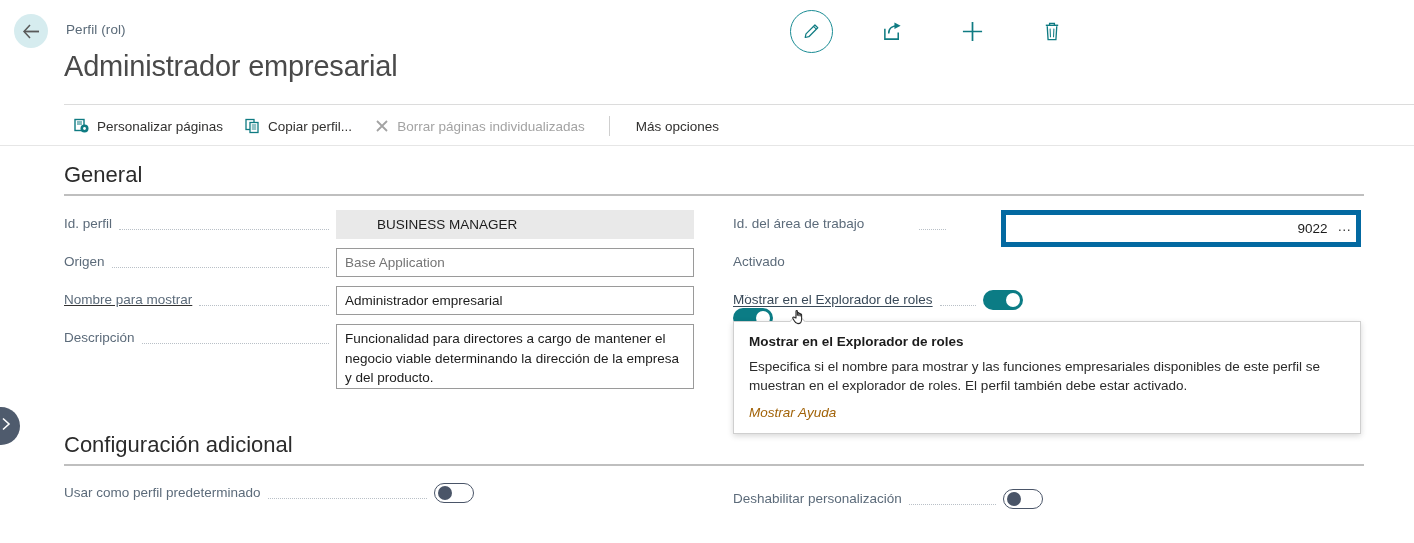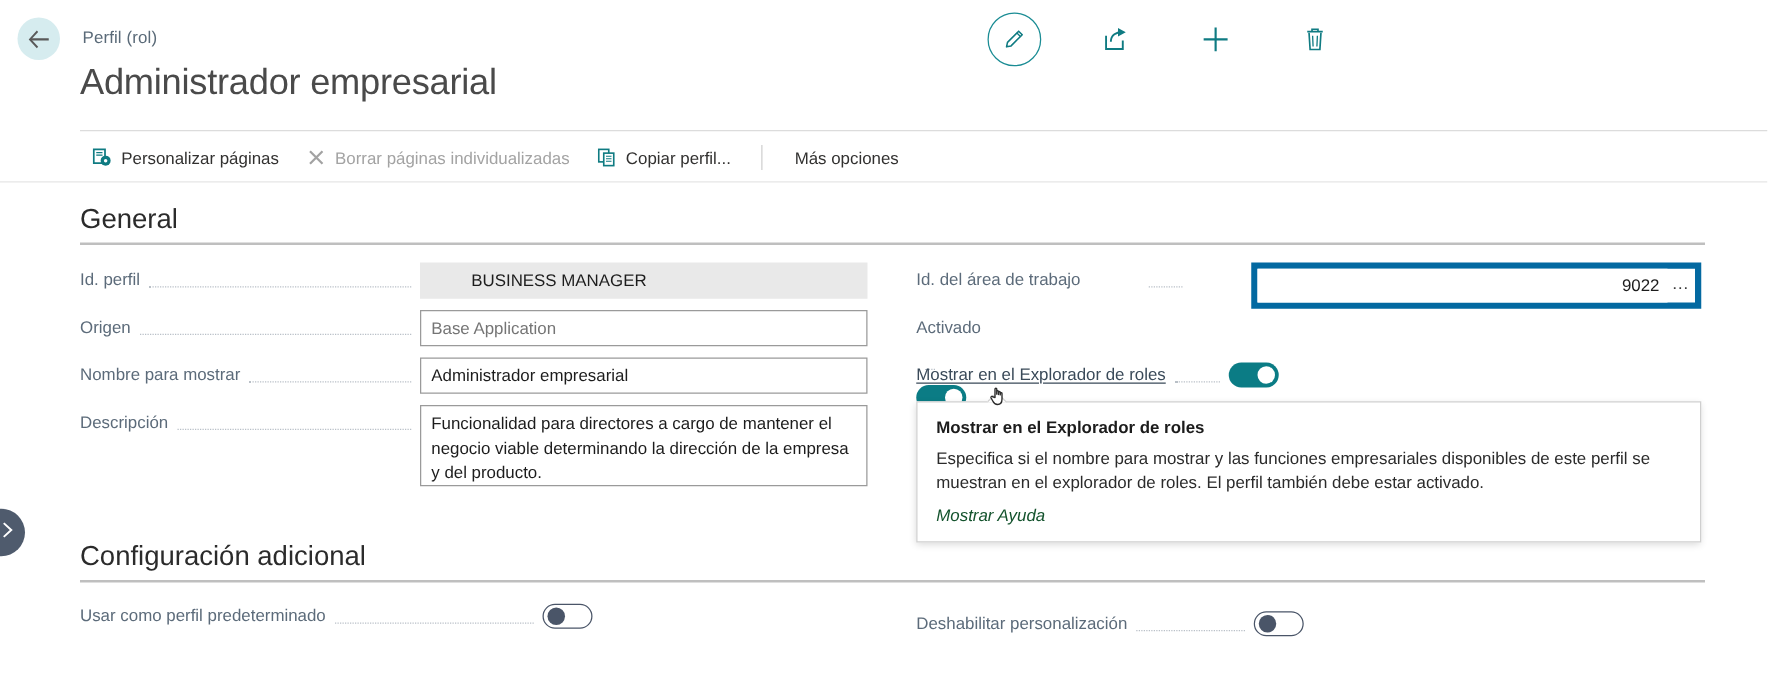--- a/index.html
+++ b/index.html
@@ -304,21 +304,21 @@
   }
   .tt-body {
     font-size: 13.5px;
     color: #2b2b2b;
     line-height: 19px;
     margin-bottom: 10px;
   }
   .tt-link {
     font-size: 13.5px;
     font-style: italic;
-    color: #14532d;
+    color: #a16207;
     cursor: pointer;
   }
 
   
   .cursor-hand {
     position: absolute;
     left: 790px;
     top: 306px;
     z-index: 40;
     pointer-events: none;
@@ -410,40 +410,40 @@
       <svg width="16" height="16" viewBox="0 0 16 16">
         <rect x="1" y="1.5" width="9" height="11" fill="none" stroke="#0f7b82" stroke-width="1.4"></rect>
         <path d="M3 4 L8 4 M3 6 L8 6" stroke="#0f7b82" stroke-width="1"></path>
         <circle cx="10.5" cy="10.5" r="4" fill="#0f7b82"></circle>
         <circle cx="10.5" cy="10.5" r="1.4" fill="#ffffff"></circle>
       </svg>
     </span>
     <span>Personalizar páginas</span>
   </div>
 
-  <div class="action-item disabled">
-    <span class="act-ico">
-      <svg width="14" height="14" viewBox="0 0 14 14">
-        <path d="M2 2 L12 12 M12 2 L2 12" stroke="#a3a3a3" stroke-width="1.8"></path>
-      </svg>
-    </span>
-    <span>Borrar páginas individualizadas</span>
-  </div>
-
   <div class="action-item">
     <span class="act-ico">
       <svg width="16" height="16" viewBox="0 0 16 16">
         <rect x="1" y="1.5" width="8" height="10" fill="none" stroke="#0f7b82" stroke-width="1.3"></rect>
         <rect x="5" y="4.5" width="8" height="10" fill="#ffffff" stroke="#0f7b82" stroke-width="1.3"></rect>
         <path d="M6.8 7 L11.2 7 M6.8 9 L11.2 9 M6.8 11 L11.2 11" stroke="#0f7b82" stroke-width=".9"></path>
       </svg>
     </span>
     <span>Copiar perfil...</span>
   </div>
 
+  <div class="action-item disabled">
+    <span class="act-ico">
+      <svg width="14" height="14" viewBox="0 0 14 14">
+        <path d="M2 2 L12 12 M12 2 L2 12" stroke="#a3a3a3" stroke-width="1.8"></path>
+      </svg>
+    </span>
+    <span>Borrar páginas individualizadas</span>
+  </div>
+
   <div class="act-sep"></div>
 
   <div class="action-item">
     <span>Más opciones</span>
   </div>
 </div>
 <div class="action-bar-rule"></div>
 
 <div class="section" style="top:162px;">
   <div class="section-title">General</div>
@@ -459,21 +459,21 @@
 </div>
 
 <div class="field" style="left:64px; top:248px; width:630px;">
   <span class="field-label">Origen</span>
   <span class="dots"></span>
   <span class="control">
     <input class="txtbox" style="width: 358px;" placeholder="Base Application">
   </span>
 </div>
 
-<div class="field" style="left:64px; top:286px; width:630px;">
+<div class="field" style="left:64px; top:286px; width:630px;text-decoration:underline;">
   <span class="field-label">Nombre para mostrar</span>
   <span class="dots"></span>
   <span class="control">
     <input class="txtbox" style="width: 358px;" value="Administrador empresarial">
   </span>
 </div>
 
 <div class="field" style="left:64px; top:324px; width:630px;">
   <span class="field-label">Descripción</span>
   <span class="dots"></span>

